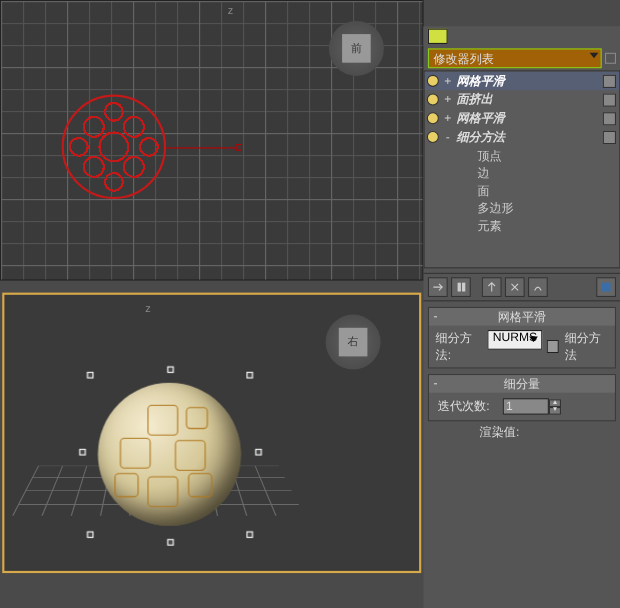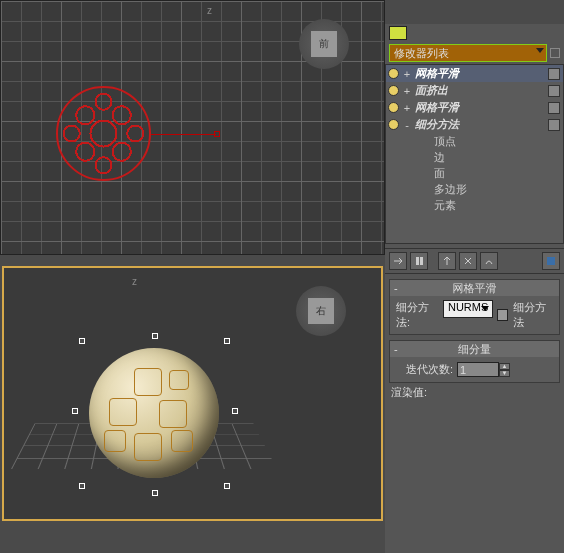--- a/index.html
+++ b/index.html
@@ -101,27 +101,27 @@
   .rollout-h .minus { position:absolute; left:4px; }
   .rollout-b { padding:4px 6px; display:flex; flex-direction:row; gap:4px;}
   .rollout-b .lab { color:#ddd; }
   .rollout-b .combo { height:18px; background:#eee; color:#000; border:1px solid #222; display:flex; align-items:flex-start; padding:0 4px; position:relative;}
   .rollout-b .combo .arrow { position:absolute; right:3px; top:5px; width:0;height:0;border-left:4px solid transparent;border-right:4px solid transparent;border-top:5px solid #000; }
   .chk-row { display:flex; align-items:center; gap:5px; color:#ddd; }
   .cbox { width:12px; height:12px; border:1px solid #222; background:#999; display:flex; align-items:center; justify-content:center; color:#000; font-size:10px; line-height:1;}
   .cbox.checked::after{ content:"✓"; }
 
   .spin-row { display:flex; align-items:center; gap:4px; color:#ddd; padding:1px 2px;}
-  .spin-row .lab { width:55px; text-align:right; }
+  .spin-row .lab { width:55px; }
   .spinner { display:flex; align-items:center; }
   .spinner input { width:42px; height:15px; background:#888; border:1px solid #222; color:#ddd; font-size:11px; padding:0 2px;}
   .spin-btns { display:flex; flex-direction:column; }
   .spin-btns div { width:11px; height:7px; background:#777; border:1px solid #333; font-size:6px; text-align:center; line-height:5px;}
 
-  .footer-lab { color:#ddd; padding:2px 6px; }
+  .footer-lab { color:#ddd; padding:2px 6px;margin-left:45px; }
 </style>
 </head>
 <body>
 
 <div class="toolbar-top">
   <div class="ticon">
       <svg width="16" height="16">
         <path d="M2 12 Q8 2 14 12" stroke="#bbb"></path>
       </svg>
     </div>

